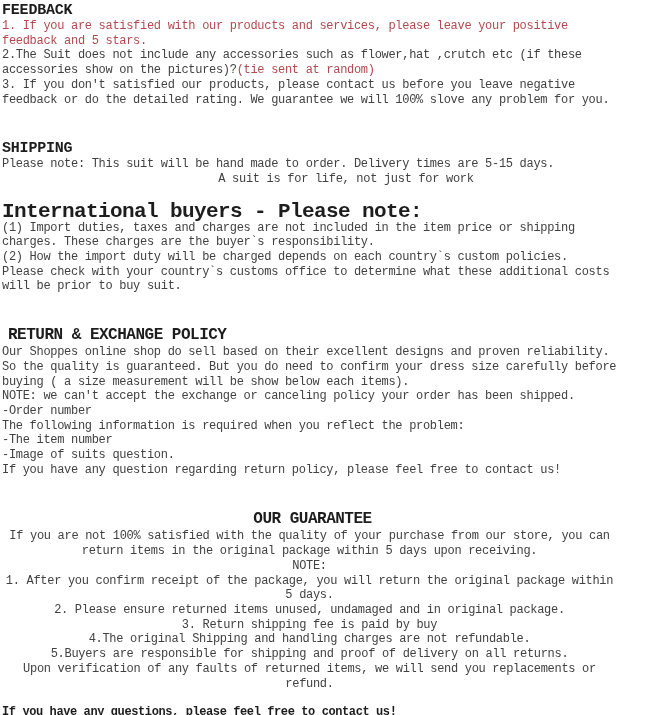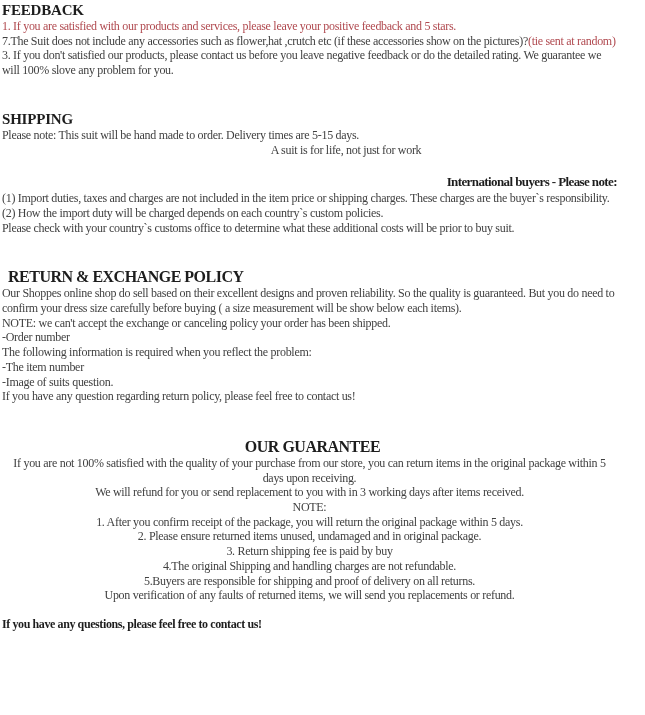--- a/index.html
+++ b/index.html
@@ -8,43 +8,42 @@
     background: #ffffff;
   }
   .page {
     width: 619px;
     height: 715px;
     box-sizing: border-box;
     padding: 2px 2px 0 2px;
     overflow: hidden;
     background: var(--background, #ffffff);
     color: var(--body-text, #414141);
-    font-family: Liberation Serif, serif;
+    font-family: Liberation Mono, monospace;
     font-size: 12px;
     letter-spacing: -0.3px;
     line-height: 14.7px;
   }
   section { display: block; }
   p { margin: 0; padding: 0; }
   .h-main {
     margin: 0;
     font-size: 15px;
     font-weight: bold;
     letter-spacing: -0.2px;
     line-height: 17px;
     color: var(--heading-text, #1d1d1d);
   }
   .h-intl {
     margin: 0;
-    font-size: 13px;
+    font-size: 21px;
     font-weight: bold;
     letter-spacing: -0.6px;
     line-height: 19px;
     color: var(--heading-text, #1d1d1d);
-    text-align: right;
   }
   .h-sub {
     margin: 0;
     padding-left: 6px;
     font-size: 16px;
     font-weight: bold;
     letter-spacing: -0.5px;
     line-height: 19px;
     color: var(--heading-text, #1d1d1d);
   }
@@ -64,21 +63,21 @@
   }
 </style>
 </head>
 <body>
 
 <div class="page">
 
   <section>
     <h2 class="h-main">FEEDBACK</h2>
     <p class="red">1. If you are satisfied with our products and services, please leave your positive feedback and 5 stars.</p>
-    <p><span>7.The Suit does not include any accessories such as flower,hat ,crutch etc (if these accessories show on the pictures)?</span><span class="red">(tie sent at random)</span></p>
+    <p><span>2.The Suit does not include any accessories such as flower,hat ,crutch etc (if these accessories show on the pictures)?</span><span class="red">(tie sent at random)</span></p>
     <p>3. If you don't satisfied our products, please contact us before you leave negative feedback or do the detailed rating. We guarantee we will 100% slove any problem for you.</p>
   </section>
 
   <section class="sec-shipping">
     <h2 class="h-main">SHIPPING</h2>
     <p>Please note: This suit will be hand made to order. Delivery times are 5-15 days.</p>
     <p class="indent">A suit is for life, not just for work</p>
   </section>
 
   <section class="sec-intl">
@@ -95,21 +94,20 @@
     <p>-Order number</p>
     <p>The following information is required when you reflect the problem:</p>
     <p>-The item number</p>
     <p>-Image of suits question.</p>
     <p>If you have any question regarding return policy, please feel free to contact us!</p>
   </section>
 
   <section class="sec-guarantee">
     <h2 class="h-sub">OUR GUARANTEE</h2>
     <p>If you are not 100% satisfied with the quality of your purchase from our store, you can return items in the original package within 5 days upon receiving.</p>
-    <p>We will refund for you or send replacement to you with in 3 working days after items received.</p>
     <p>NOTE:</p>
     <p>1. After you confirm receipt of the package, you will return the original package within 5 days.</p>
     <p>2. Please ensure returned items unused, undamaged and in original package.</p>
     <p>3. Return shipping fee is paid by buy</p>
     <p>4.The original Shipping and handling charges are not refundable.</p>
     <p>5.Buyers are responsible for shipping and proof of delivery on all returns.</p>
     <p>Upon verification of any faults of returned items, we will send you replacements or refund.</p>
   </section>
 
   <p class="footer-line">If you have any questions, please feel free to contact us!</p>

